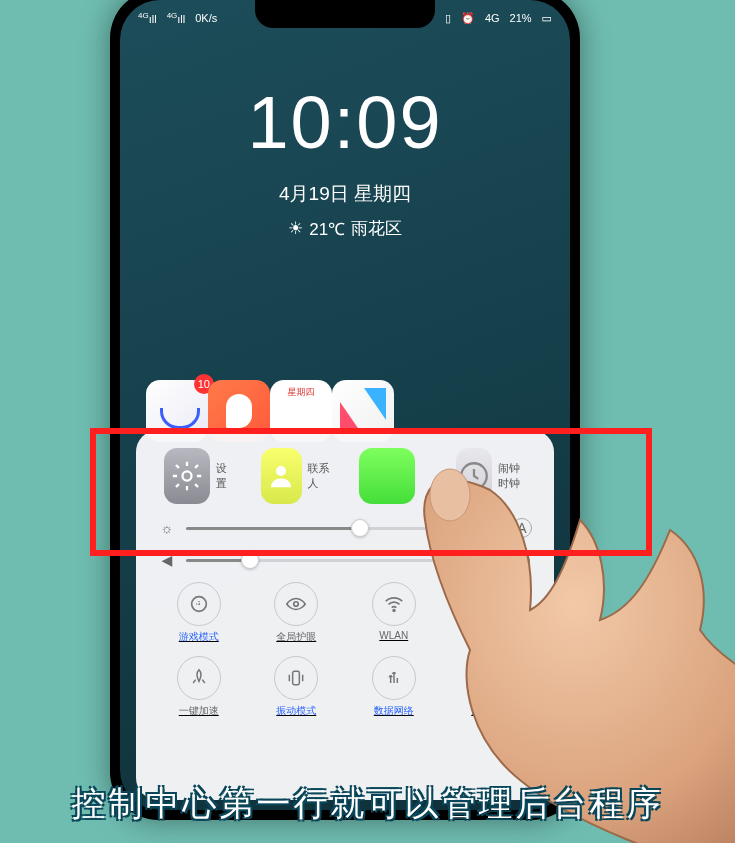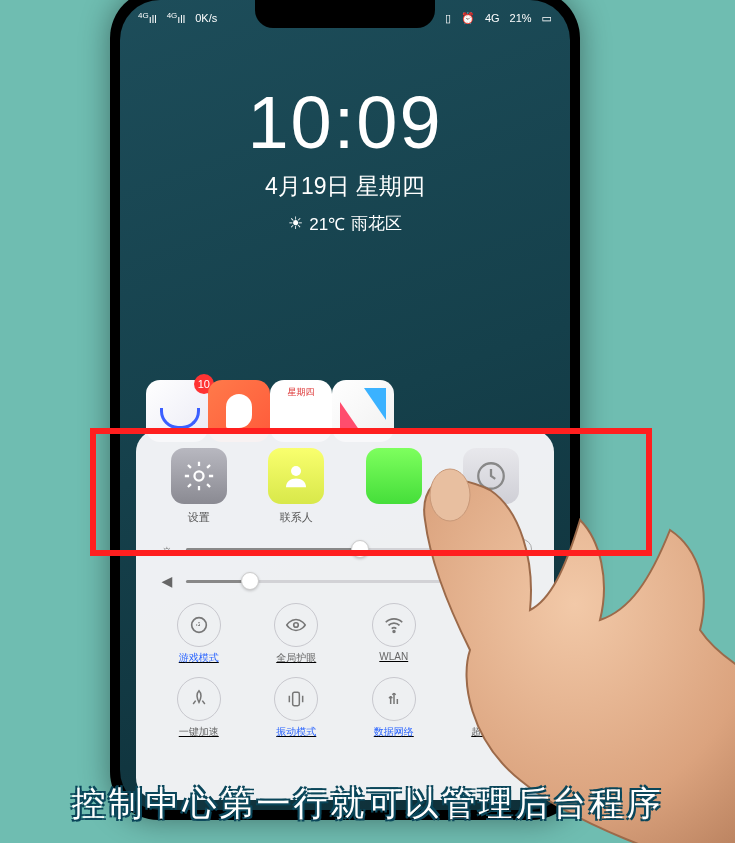--- a/index.html
+++ b/index.html
@@ -68,22 +68,22 @@
     right: 0;
     text-align: center;
     color: #fff;
   }
   .clock-time {
     font-size: 74px;
     font-weight: 200;
     letter-spacing: 2px;
   }
   .clock-date {
-    font-size: 23px;
-    margin-top: 6px;
+    font-size: 19px;
+    margin-top: 16px;
   }
   .clock-weather {
     font-size: 17px;
     margin-top: 10px;
     display: flex;
     justify-content: center;
     align-items: center;
     gap: 6px;
   }
 
@@ -162,21 +162,21 @@
     padding: 18px 14px 12px;
   }
 
   .cc-app-row {
     display: flex;
     justify-content: space-around;
     margin-bottom: 14px;
   }
   .cc-app {
     display: flex;
-    flex-direction: column;
+    flex-direction: row;
     align-items: center;
     gap: 6px;
     width: 70px;
   }
   .cc-app-icon {
     width: 56px;
     height: 56px;
     border-radius: 13px;
     display: flex;
     align-items: center;

